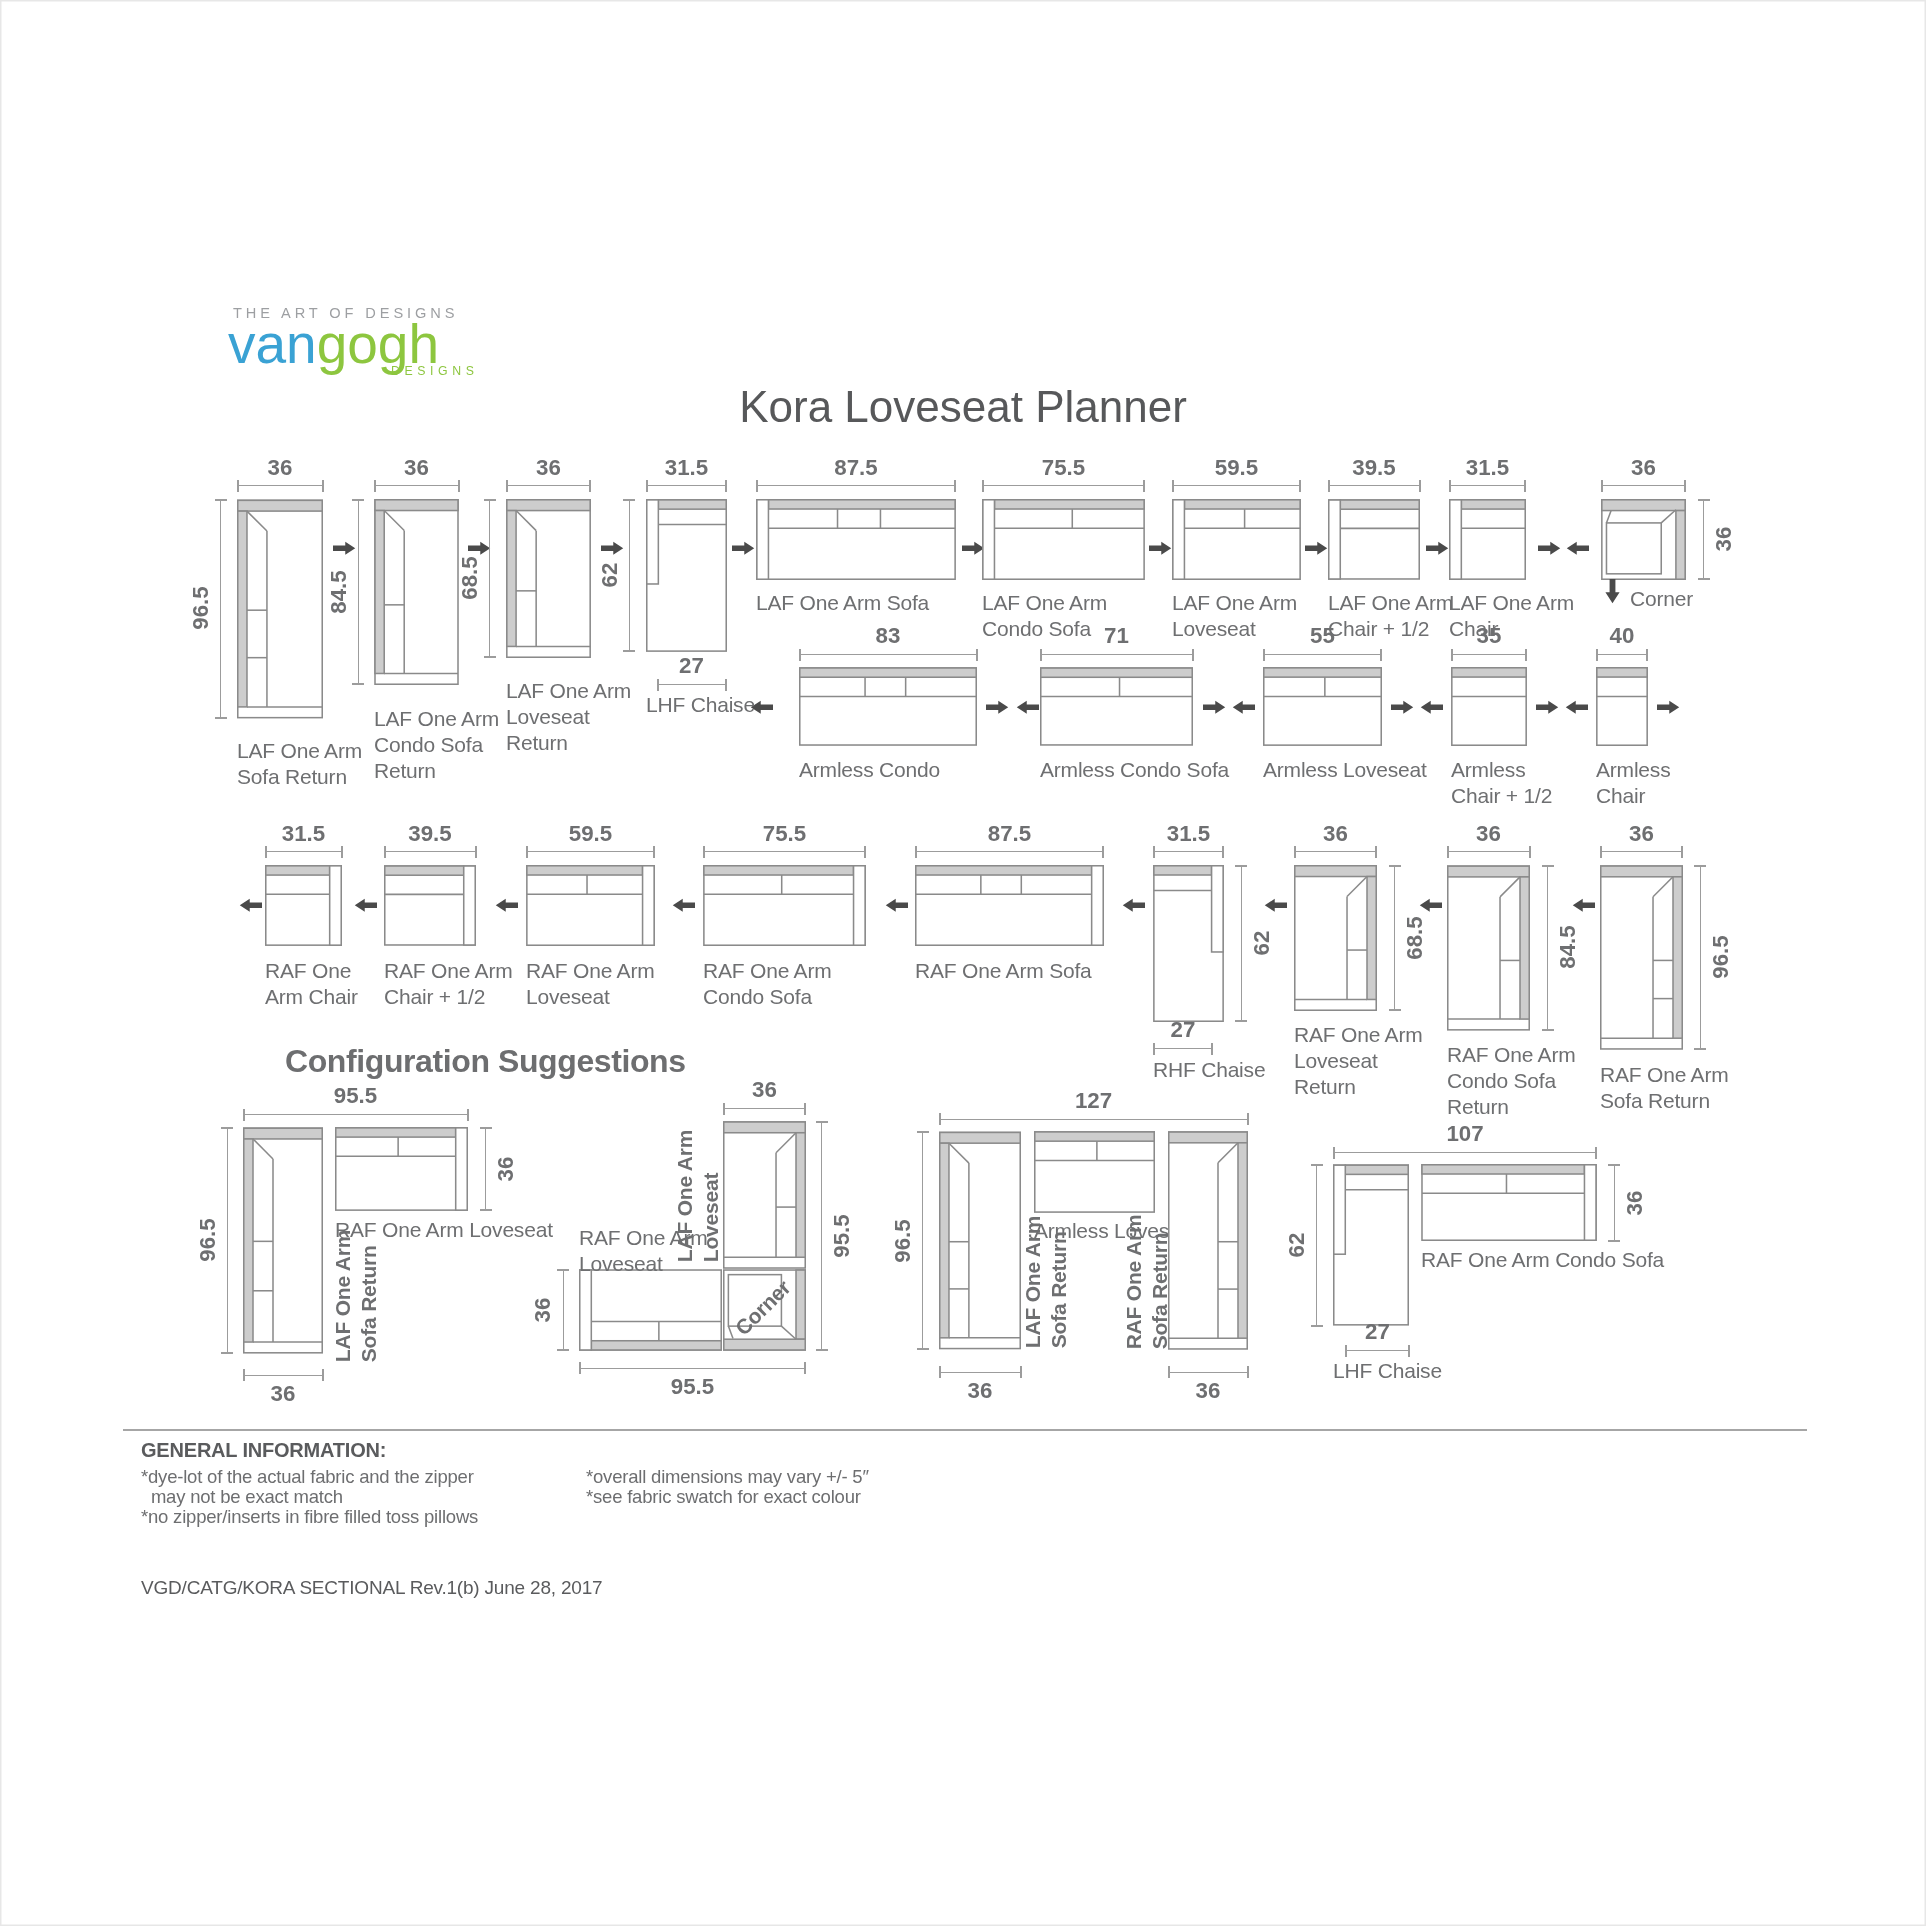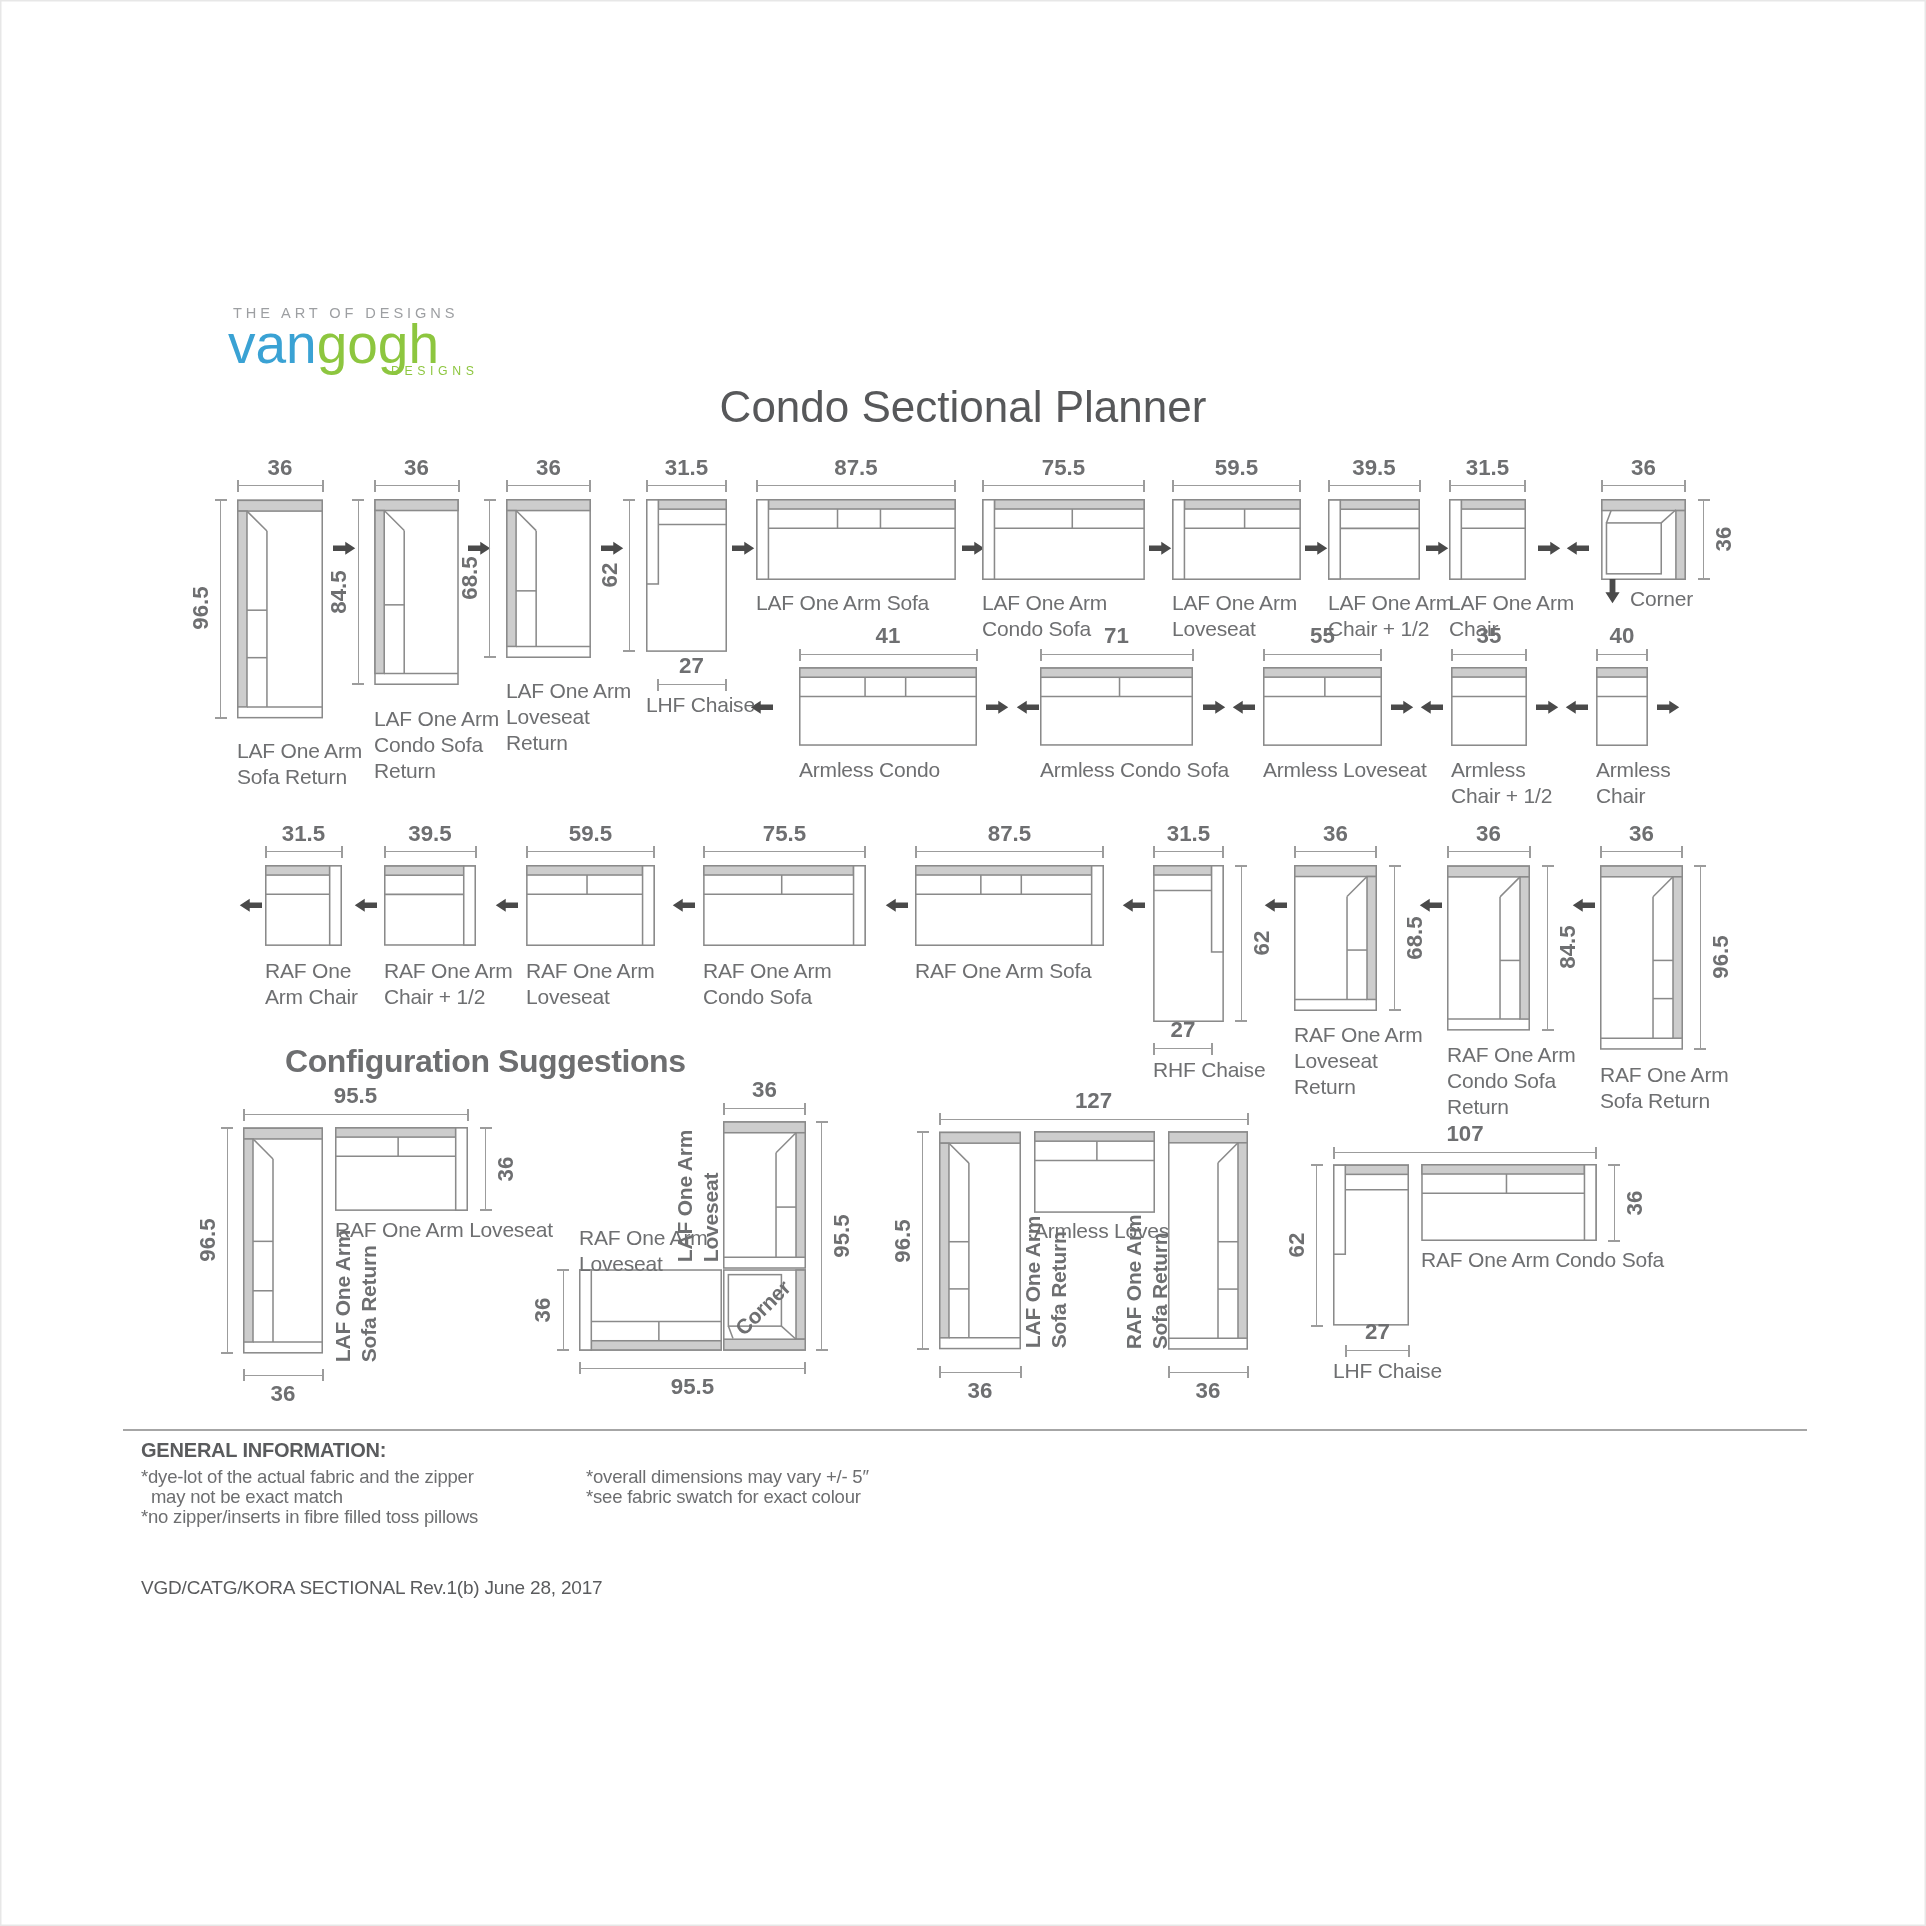--- a/index.html
+++ b/index.html
@@ -28,21 +28,21 @@
 </style>
 </head>
 <body>
 
 <div id="stage">
   <div id="logo">
     <div id="logo-tagline">THE ART OF DESIGNS</div>
     <div id="logo-brand"><span id="brand-van" style="color: rgb(58, 162, 212);">van</span><span id="brand-gogh" style="color: rgb(141, 198, 63);">gogh</span></div>
     <div id="logo-sub" style="color: rgb(141, 198, 63);">DESIGNS</div>
   </div>
-  <div id="page-title">Condo Sectional Planner</div>
+  <div id="page-title">Kora Loveseat Planner</div>
   <div id="config-heading">Configuration Suggestions</div>
 
   <div class="abs" id="footer-rule" style="left:123px;top:1429px;width:1684px;height:1.5px;background:#a6a6a6;"></div>
   <div class="foot" style="left:141px;top:1439px;font-weight:bold;font-size:20px;color:#5a5b5d;">GENERAL INFORMATION:</div>
   <div class="foot" style="left:141px;top:1466px;">*dye-lot of the actual fabric and the zipper</div>
   <div class="foot" style="left:141px;top:1486px;">  may not be exact match</div>
   <div class="foot" style="left:141px;top:1506px;">*no zipper/inserts in fibre filled toss pillows</div>
   <div class="foot" style="left:586px;top:1466px;">*overall dimensions may vary +/- 5″</div>
   <div class="foot" style="left:586px;top:1486px;">*see fabric swatch for exact colour</div>
   <div class="foot" style="left:141px;top:1577px;font-size:19px;color:#5a5b5d;">VGD/CATG/KORA SECTIONAL Rev.1(b) June 28, 2017</div>
@@ -316,21 +316,21 @@
     <div class="abs" style="left: 799px; top: 667px; width: 178px; height: 79px;"><svg width="178" height="79" viewBox="0 0 231 102" xmlns="http://www.w3.org/2000/svg">
         <rect x="1" y="1" width="229" height="100" fill="#ffffff" stroke="#8a8a8a" stroke-width="2"></rect>
         <rect x="1" y="1" width="229" height="12" fill="#cdcdcd" stroke="#8a8a8a" stroke-width="2"></rect>
         <line x1="1" y1="38" x2="230" y2="38" stroke="#8a8a8a" stroke-width="2"></line>
         <line x1="85.73" y1="13" x2="85.73" y2="38" stroke="#8a8a8a" stroke-width="2"></line>
         <line x1="138.4" y1="13" x2="138.4" y2="38" stroke="#8a8a8a" stroke-width="2"></line>
       </svg></div>
     <div class="dim-line-h" style="left: 799px; top: 654px; width: 178px;"></div>
     <div class="tick-v" style="left: 799px; top: 649px;"></div>
     <div class="tick-v" style="left: 976px; top: 649px;"></div>
-    <div class="dim-num" style="left: 799px; top: 623px; width: 178px;">41</div>
+    <div class="dim-num" style="left: 799px; top: 623px; width: 178px;">83</div>
     <div class="lbl" style="left: 799px; top: 757px;">
       <div>Armless Condo</div>
     </div>
     <div class="abs" style="left: 1040px; top: 667px; width: 153px; height: 79px;"><svg width="153" height="79" viewBox="0 0 199 102" xmlns="http://www.w3.org/2000/svg">
         <rect x="1" y="1" width="197" height="100" fill="#ffffff" stroke="#8a8a8a" stroke-width="2"></rect>
         <rect x="1" y="1" width="197" height="12" fill="#cdcdcd" stroke="#8a8a8a" stroke-width="2"></rect>
         <line x1="1" y1="38" x2="198" y2="38" stroke="#8a8a8a" stroke-width="2"></line>
         <line x1="103.44" y1="13" x2="103.44" y2="38" stroke="#8a8a8a" stroke-width="2"></line>
       </svg></div>
     <div class="dim-line-h" style="left: 1040px; top: 654px; width: 153px;"></div>

